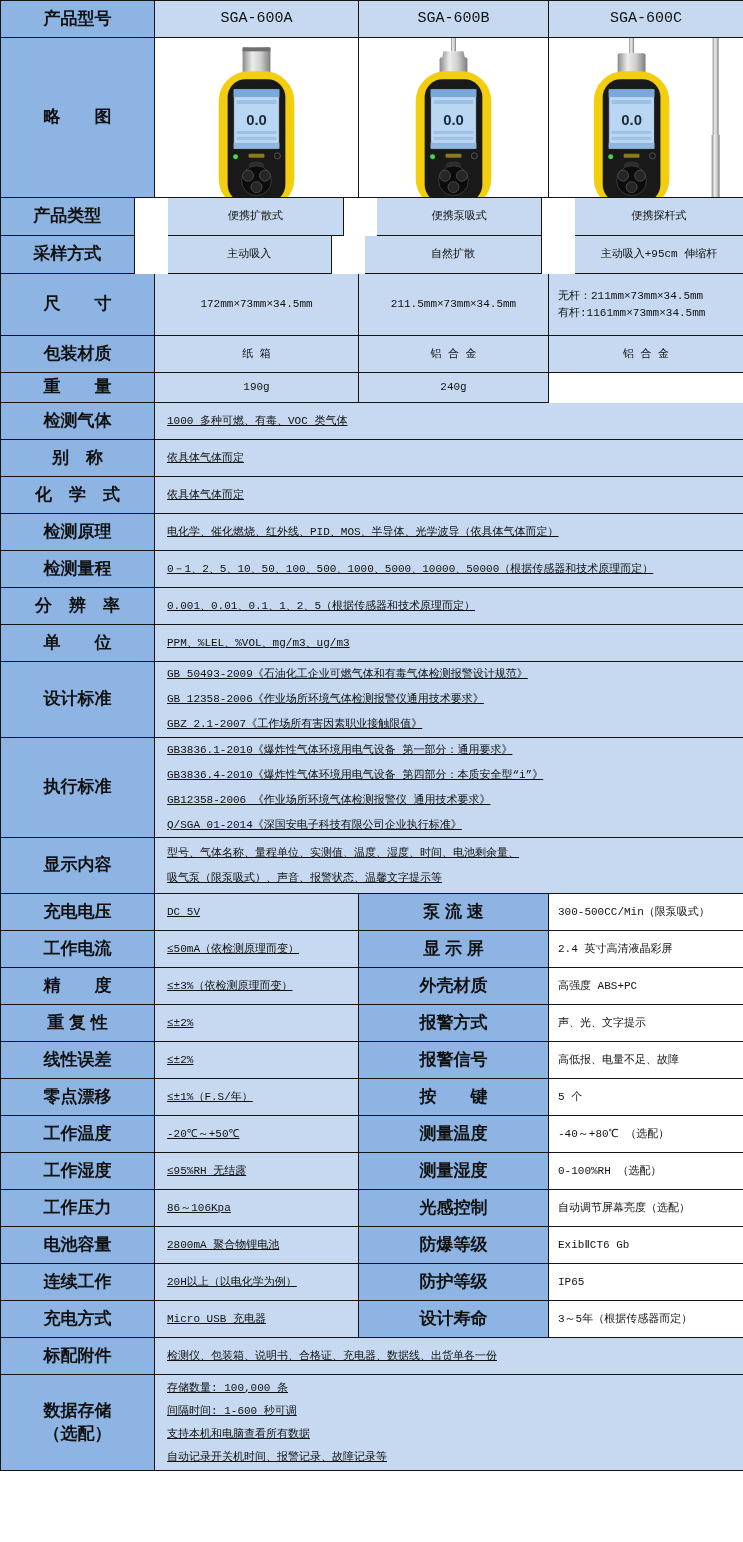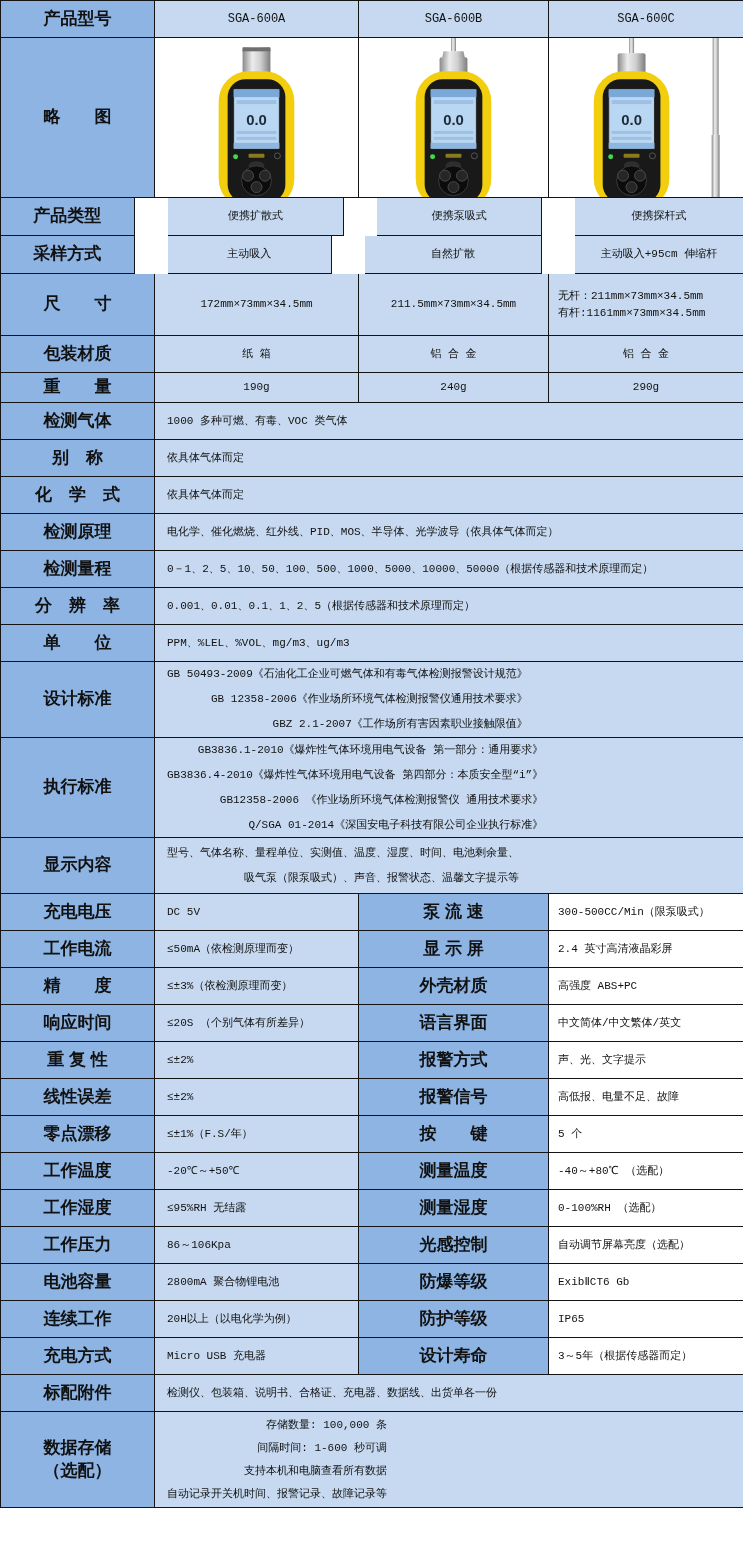--- a/index.html
+++ b/index.html
@@ -6,22 +6,22 @@
   .page{width:743px;font-family:"Liberation Sans","DejaVu Sans",sans-serif;color:#111;}
   .t{width:743px;border-top:1px solid #141414;border-left:1px solid #141414;}
   .row{display:flex;}
   .c{border-right:1px solid #141414;border-bottom:1px solid #141414;box-sizing:border-box;
      display:flex;align-items:center;justify-content:center;overflow:hidden;text-align:center;}
   .c1{width:154px;}.c2{width:204px;}.c3{width:190px;}.c4{width:195px;}
   .cfull{width:589px;}
   .lab{background:#8db4e2;font-weight:bold;font-size:17px;line-height:1.35;white-space:pre-line;}
   .val{background:#c6d9f0;font-family:"Liberation Mono","DejaVu Sans Mono",monospace;font-size:11px;line-height:1.5;}
   .valw{background:#ffffff;}
-  .hdr{font-size:12px;}
-  .left{justify-content:flex-start;text-align:right;padding:2px 18px 2px 12px;}
+  .hdr{font-size:15px;}
+  .left{justify-content:flex-start;text-align:left;padding:2px 18px 2px 12px;text-decoration:underline;}
   .left2{justify-content:flex-start;text-align:left;padding:2px 12px 2px 9px;}
   .pre{white-space:pre-line;}
   .ml{line-height:25px;}
   .ds{line-height:23px;}
   .sketchcell{background:#ffffff;padding:0;}
   .h37{height:37px;}.h38{height:38px;gap:33px;}.h30{height:30px;}.h62{height:62px;}
   .h76{height:76px;}.h100{height:100px;}.h56{height:56px;}.h96{height:96px;}.h195{height:160px;}
   svg{display:block;}
 </style>
 </head>
@@ -163,21 +163,20 @@
   <div class="row h37">
     <div class="c c1 lab">包装材质</div>
     <div class="c c2 val">纸 箱</div>
     <div class="c c3 val">铝 合 金</div>
     <div class="c c4 val">铝 合 金</div>
   </div>
   <div class="row h30">
     <div class="c c1 lab">重　　量</div>
     <div class="c c2 val">190g</div>
     <div class="c c3 val">240g</div>
-    <div class="c c4 val">290g</div>
   </div>
 
   <div class="row h37">
     <div class="c c1 lab">检测气体</div>
     <div class="c cfull val left">1000 多种可燃、有毒、VOC 类气体</div>
   </div>
   <div class="row h37">
     <div class="c c1 lab">别　称</div>
     <div class="c cfull val left">依具体气体而定</div>
   </div>
@@ -231,26 +230,20 @@
     <div class="c c1 lab">工作电流</div>
     <div class="c c2 val left">≤50mA（依检测原理而变）</div>
     <div class="c c3 lab">显 示 屏</div>
     <div class="c c4 valw val left2">2.4 英寸高清液晶彩屏</div>
   </div>
   <div class="row h37">
     <div class="c c1 lab">精　　度</div>
     <div class="c c2 val left">≤±3%（依检测原理而变）</div>
     <div class="c c3 lab">外壳材质</div>
     <div class="c c4 valw val left2">高强度 ABS+PC</div>
-  </div>
-  <div class="row h37">
-    <div class="c c1 lab">响应时间</div>
-    <div class="c c2 val left">≤20S （个别气体有所差异）</div>
-    <div class="c c3 lab">语言界面</div>
-    <div class="c c4 valw val left2">中文简体/中文繁体/英文</div>
   </div>
   <div class="row h37">
     <div class="c c1 lab">重 复 性</div>
     <div class="c c2 val left">≤±2%</div>
     <div class="c c3 lab">报警方式</div>
     <div class="c c4 valw val left2">声、光、文字提示</div>
   </div>
   <div class="row h37">
     <div class="c c1 lab">线性误差</div>
     <div class="c c2 val left">≤±2%</div>

